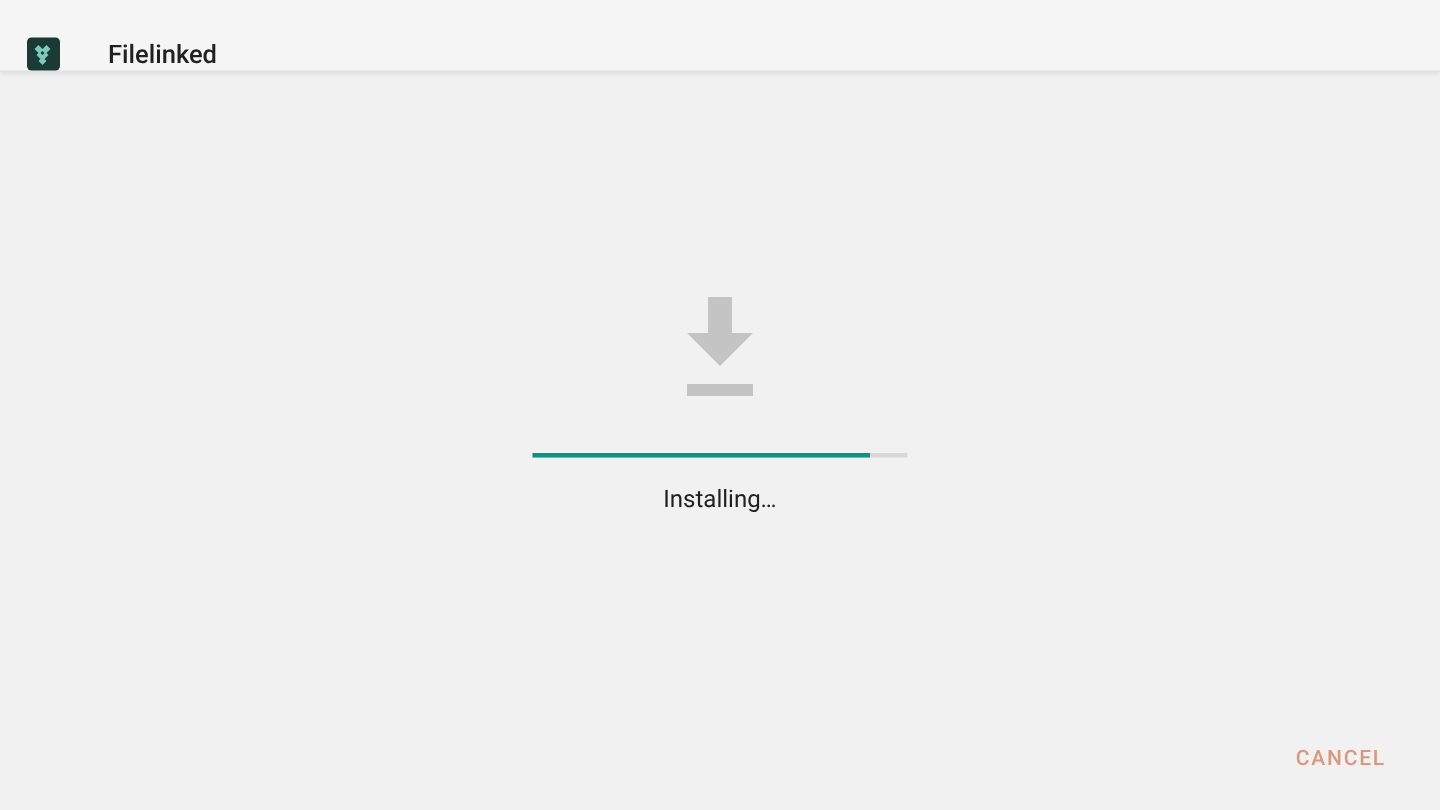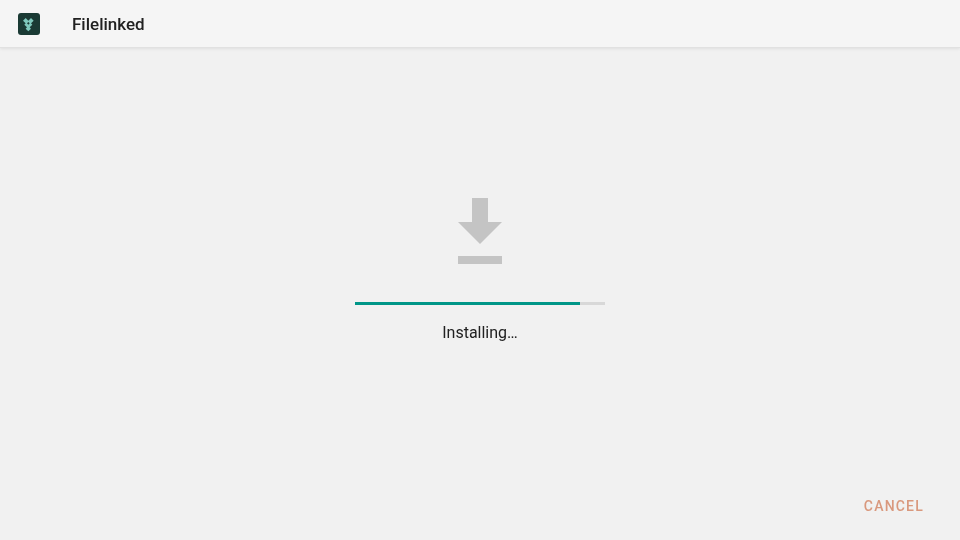--- a/index.html
+++ b/index.html
@@ -12,21 +12,21 @@
       height: 540px;
       background: #f1f1f1;
       font-family: Roboto, Arial, sans-serif;
       overflow: hidden;
       position: relative;
     }
     .header {
       height: 48px;
       background: #f5f5f5;
       display: flex;
-      align-items: center;
+      align-items: flex-end;
       padding-left: 18px;
       border-bottom: 1px solid rgba(0,0,0,0.08);
       box-shadow: 0 1px 3px rgba(0,0,0,0.08);
     }
     .app-icon {
       width: 22px;
       height: 22px;
       background: #1a3a34;
       border-radius: 3px;
       display: flex;

